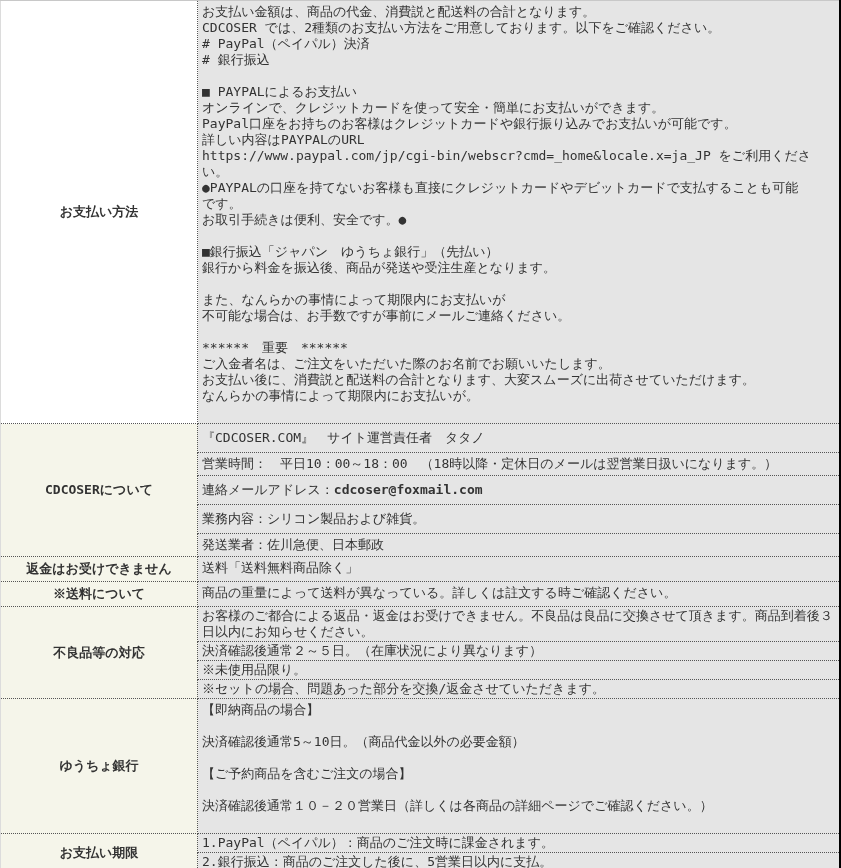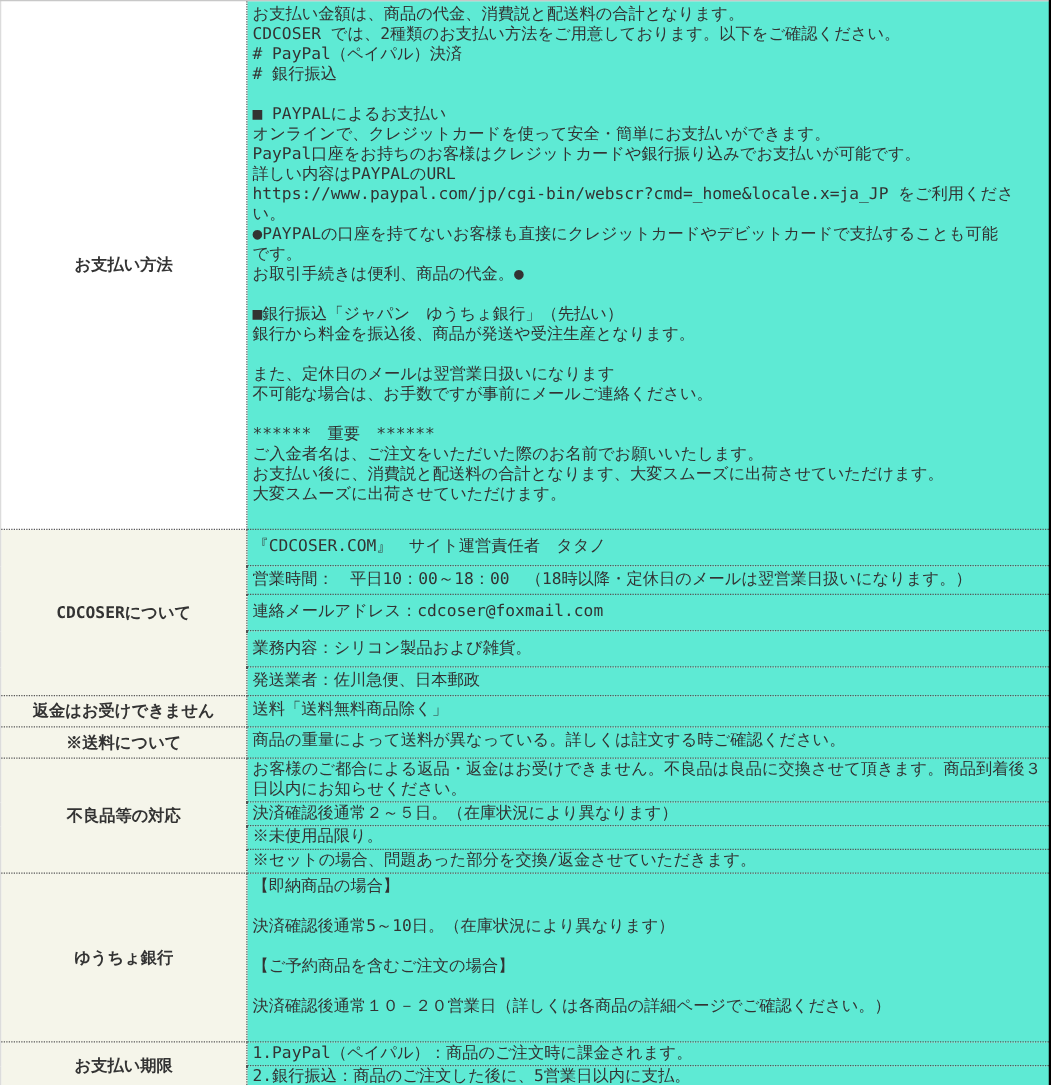--- a/index.html
+++ b/index.html
@@ -30,35 +30,35 @@
     text-align: center;
     vertical-align: middle;
     padding: 3px;
     font-size: 13px;
     color: #333333;
   }
   th.first {
     background: #ffffff;
   }
   td.content {
-    background: #5eead4;
+    background: #e5e5e5;
     vertical-align: top;
     padding: 3px 4px;
     line-height: 16px;
     word-break: break-all;
   }
   td.roomy { padding: 6px 4px; }
   td.tight { padding: 1px 4px; }
   .line {
     min-height: 16px;
     line-height: 16px;
     white-space: pre-wrap;
     word-break: break-all;
   }
-  .email { font-weight: normal; }
+  .email { font-weight: bold; }
   col.c-hdr { width: 197px; }
 </style>
 </head>
 <body>
 
 <table class="info-table">
   <colgroup>
     <col class="c-hdr">
     <col>
   </colgroup>
@@ -72,32 +72,32 @@
           <div class="line"># PayPal（ペイパル）決済</div>
           <div class="line"># 銀行振込</div>
           <div class="line"></div>
           <div class="line">■ PAYPALによるお支払い</div>
           <div class="line">オンラインで、クレジットカードを使って安全・簡単にお支払いができます。</div>
           <div class="line">PayPal口座をお持ちのお客様はクレジットカードや銀行振り込みでお支払いが可能です。</div>
           <div class="line">詳しい内容はPAYPALのURL</div>
           <div class="line">https://www.paypal.com/jp/cgi-bin/webscr?cmd=_home&amp;locale.x=ja_JP をご利用ください。</div>
           <div class="line">●PAYPALの口座を持てないお客様も直接にクレジットカードやデビットカードで支払することも可能</div>
           <div class="line">です。</div>
-          <div class="line">お取引手続きは便利、商品の代金。●</div>
+          <div class="line">お取引手続きは便利、安全です。●</div>
           <div class="line"></div>
           <div class="line">■銀行振込「ジャパン　ゆうちょ銀行」（先払い）</div>
           <div class="line">銀行から料金を振込後、商品が発送や受注生産となります。</div>
           <div class="line"></div>
-          <div class="line">また、定休日のメールは翌営業日扱いになります</div>
+          <div class="line">また、なんらかの事情によって期限内にお支払いが</div>
           <div class="line">不可能な場合は、お手数ですが事前にメールご連絡ください。</div>
           <div class="line"></div>
           <div class="line">******　重要　******</div>
           <div class="line">ご入金者名は、ご注文をいただいた際のお名前でお願いいたします。</div>
           <div class="line">お支払い後に、消費説と配送料の合計となります、大変スムーズに出荷させていただけます。</div>
-          <div class="line">大変スムーズに出荷させていただけます。</div>
+          <div class="line">なんらかの事情によって期限内にお支払いが。</div>
           <div class="line"></div>
         </td>
   </tr>
 
   <tr>
     <th class="hdr" rowspan="5">CDCOSERについて</th>
     <td class="content roomy">『CDCOSER.COM』　サイト運営責任者　タタノ</td>
   </tr>
   <tr>
     <td class="content">営業時間：　平日10：00～18：00　（18時以降・定休日のメールは翌営業日扱いになります。）</td>
@@ -136,21 +136,21 @@
   </tr>
   <tr>
     <td class="content tight">※セットの場合、問題あった部分を交換/返金させていただきます。</td>
   </tr>
 
   <tr>
     <th class="hdr">ゆうちょ銀行</th>
     <td class="content">
           <div class="line">【即納商品の場合】</div>
           <div class="line"></div>
-          <div class="line">決済確認後通常5～10日。（在庫状況により異なります）</div>
+          <div class="line">決済確認後通常5～10日。（商品代金以外の必要金額）</div>
           <div class="line"></div>
           <div class="line">【ご予約商品を含むご注文の場合】</div>
           <div class="line"></div>
           <div class="line">決済確認後通常１０－２０営業日（詳しくは各商品の詳細ページでご確認ください。）</div>
           <div class="line"></div>
         </td>
   </tr>
 
   <tr>
     <th class="hdr" rowspan="2">お支払い期限</th>

